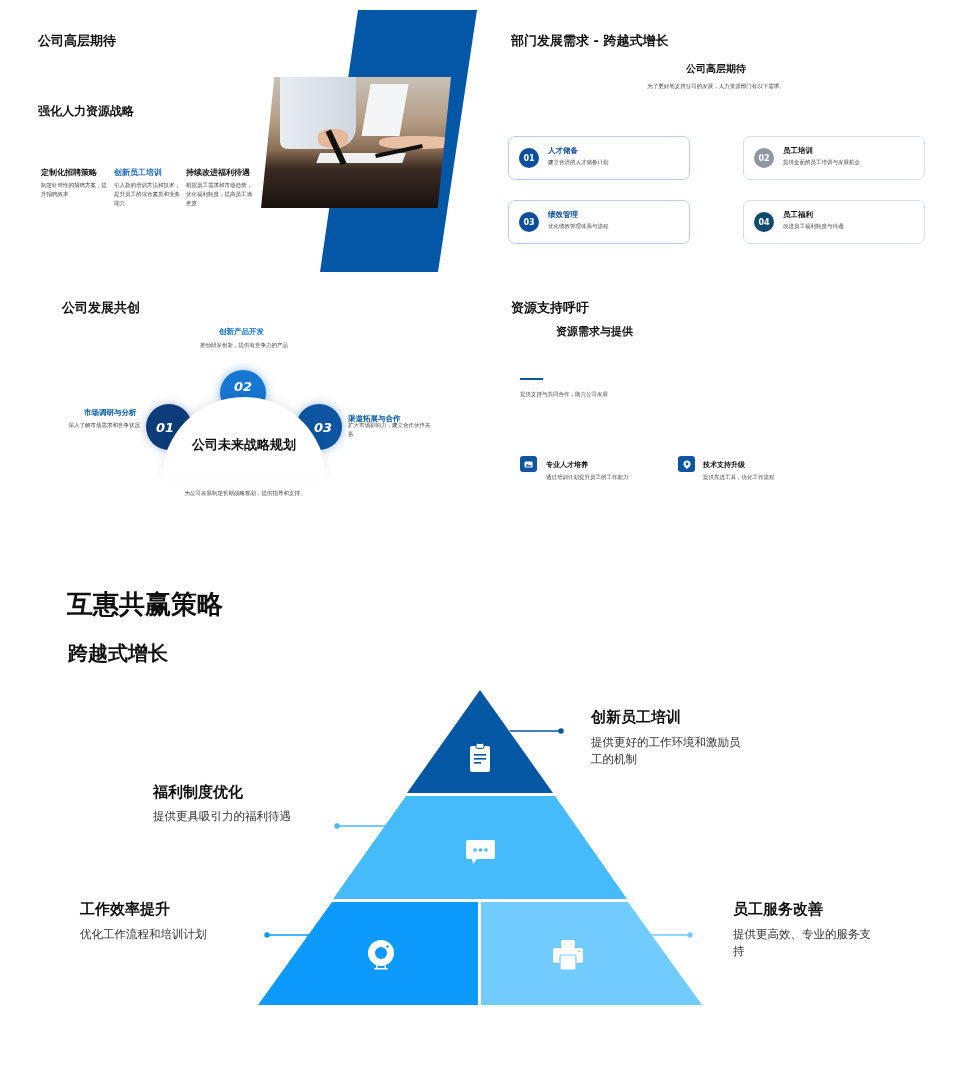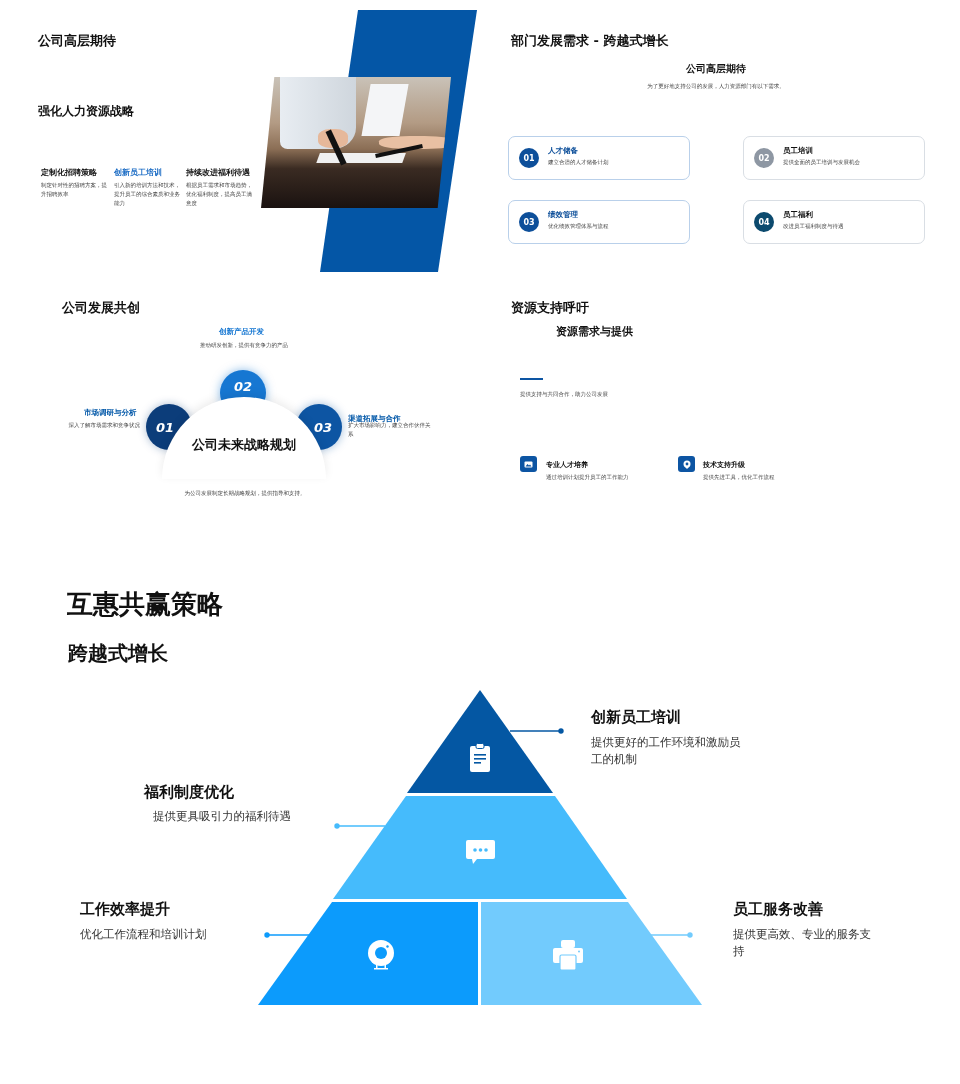--- a/index.html
+++ b/index.html
@@ -196,21 +196,21 @@
   <svg class="abs" style="left:553px;top:940px;" width="30" height="30" viewBox="0 0 30 30">
     <rect x="8" y="0" width="14" height="8" rx="2" fill="#fff"></rect>
     <rect x="0" y="8" width="30" height="15" rx="2" fill="#fff"></rect>
     <circle cx="26" cy="11.5" r="1" fill="#72CBFD"></circle>
     <rect x="7" y="15" width="16" height="15" rx="1.5" fill="#fff" stroke="#72CBFD" stroke-width="1.2"></rect>
   </svg>
 
   <div class="pyr-title" style="left:591px;top:708px;">创新员工培训</div>
   <div class="pyr-desc" style="left:591px;top:734px;width:150px;font-family:Liberation Serif, serif;">提供更好的工作环境和激励员工的机制</div>
 
-  <div class="pyr-title" style="left:144px;top:783px;text-align:right;">福利制度优化</div>
+  <div class="pyr-title" style="left:153px;top:783px;text-align:right;">福利制度优化</div>
   <div class="pyr-desc" style="left:153px;top:808px;white-space:nowrap;">提供更具吸引力的福利待遇</div>
 
   <div class="pyr-title" style="left:80px;top:900px;">工作效率提升</div>
   <div class="pyr-desc" style="left:80px;top:926px;white-space:nowrap;">优化工作流程和培训计划</div>
 
   <div class="pyr-title" style="left:733px;top:900px;">员工服务改善</div>
   <div class="pyr-desc" style="left:733px;top:926px;width:148px;">提供更高效、专业的服务支持</div>
 </section>
 
 </body></html>

